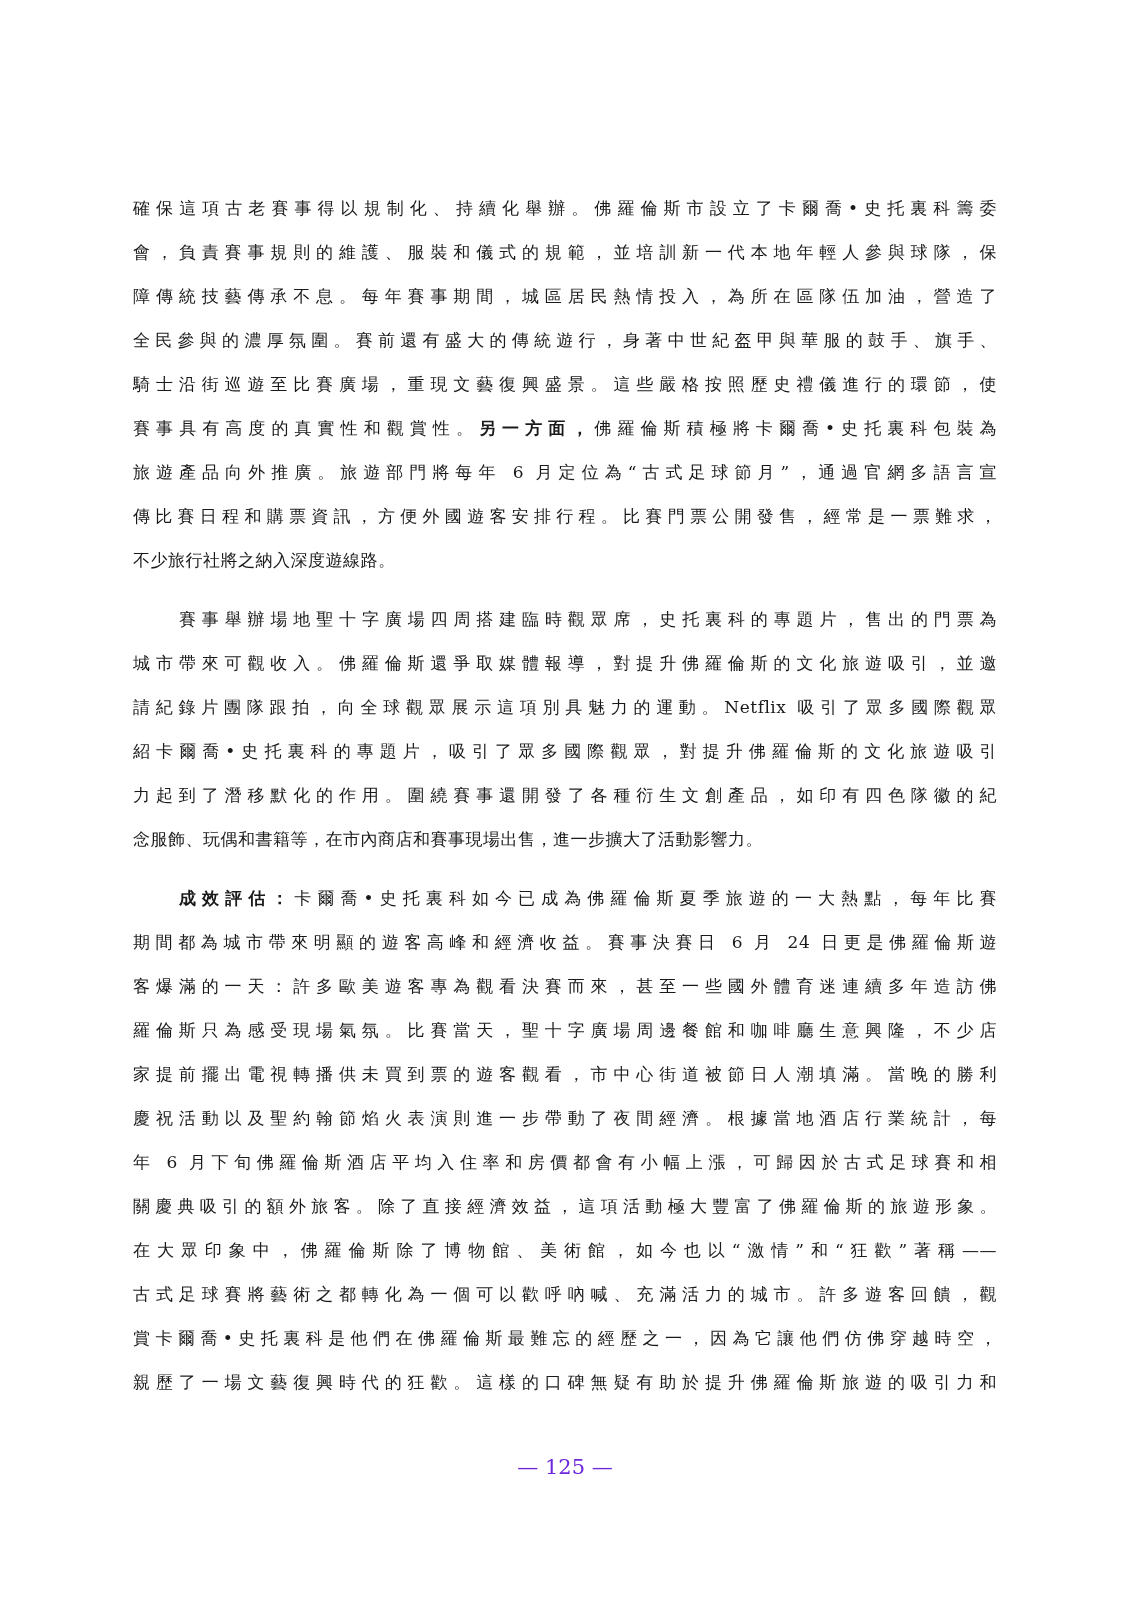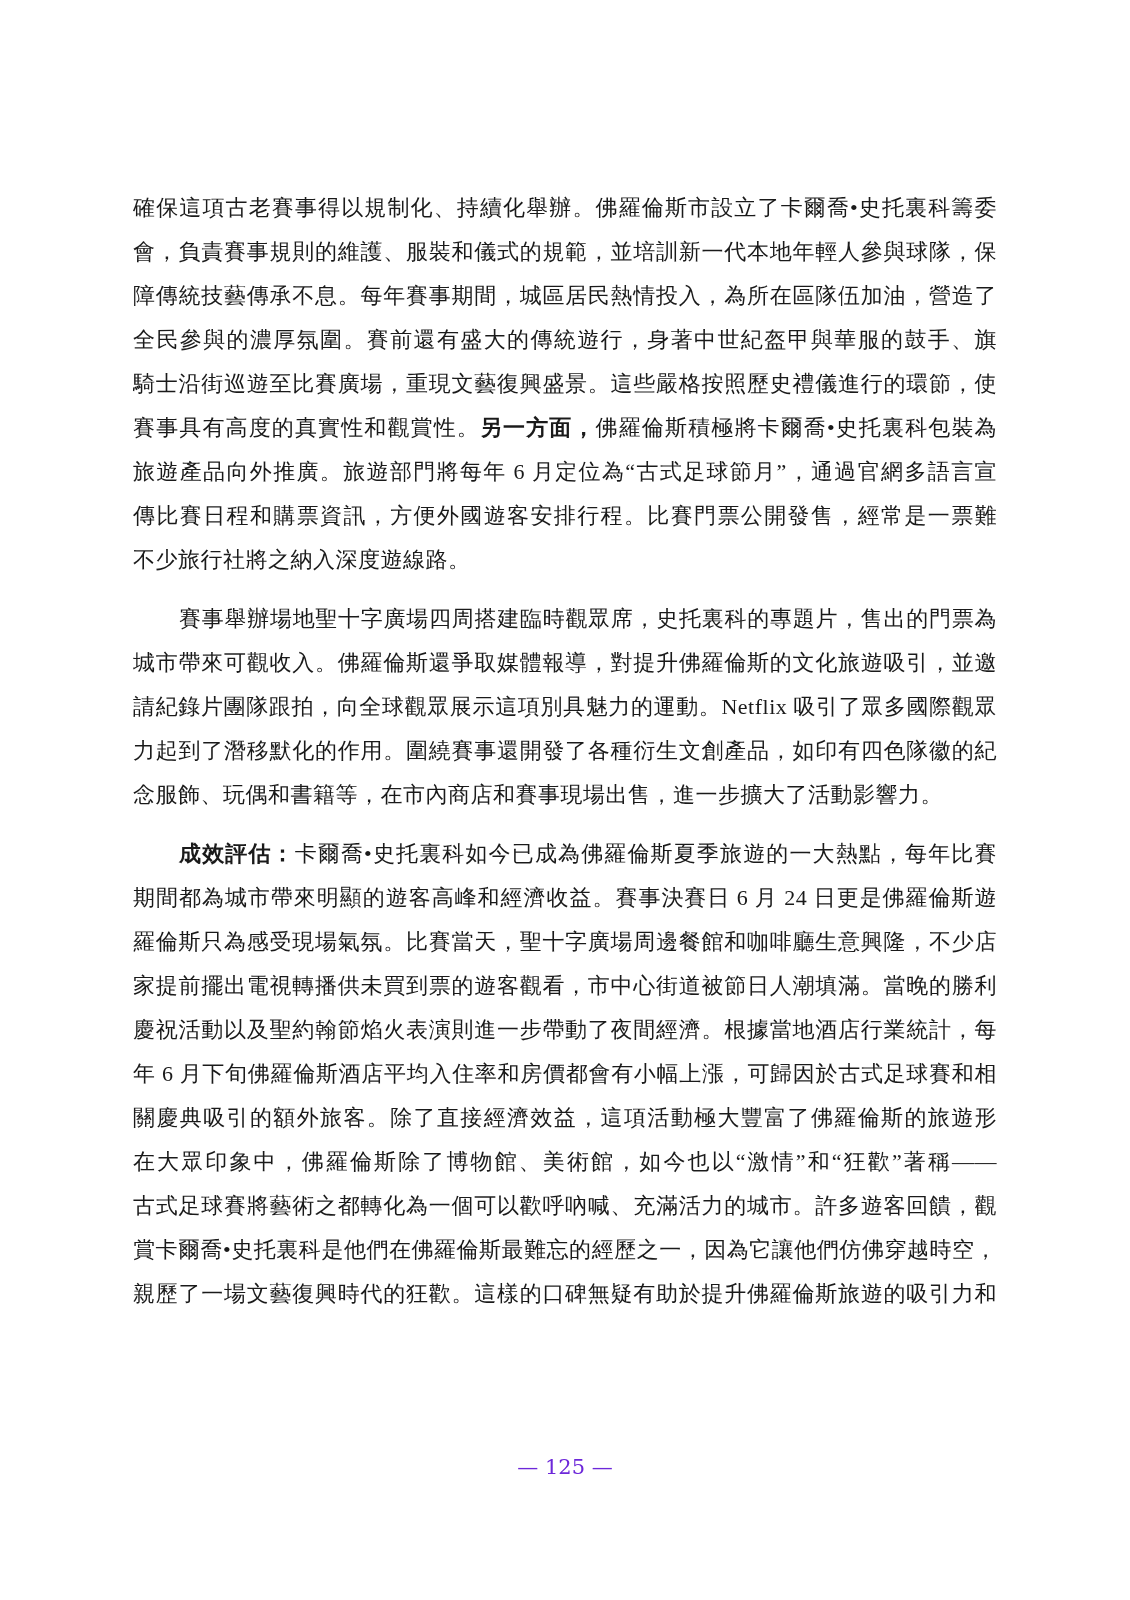--- a/index.html
+++ b/index.html
@@ -23,30 +23,29 @@
   }
   .content {
     position: absolute;
     left: 133px;
     top: 186px;
     width: 864px;
   }
   .para { margin: 0; padding: 0; }
   .para + .para { margin-top: 15px; }
   .line {
-    font-size: 22px;
+    font-size: 17px;
     line-height: 44px;
     height: 44px;
     text-align: justify;
     text-align-last: justify;
     text-justify: inter-ideograph;
     white-space: normal;
     overflow: hidden;
     letter-spacing: 0.5px;
-    font-family: Liberation Serif, serif;
   }
   .line.para-end {
     text-align: center;
     text-align-last: left;
   }
   .line.indented {
     text-indent: 46px;
   }
   .bold-lead { font-weight: bold; }
   .footer {
@@ -78,29 +77,31 @@
       </div>
       <div class="line">旅遊產品向外推廣。旅遊部門將每年 6 月定位為“古式足球節月”，通過官網多語言宣</div>
       <div class="line">傳比賽日程和購票資訊，方便外國遊客安排行程。比賽門票公開發售，經常是一票難求，</div>
       <div class="line para-end">不少旅行社將之納入深度遊線路。</div>
     </div>
 
     <div class="para">
       <div class="line indented">賽事舉辦場地聖十字廣場四周搭建臨時觀眾席，史托裏科的專題片，售出的門票為</div>
       <div class="line">城市帶來可觀收入。佛羅倫斯還爭取媒體報導，對提升佛羅倫斯的文化旅遊吸引，並邀</div>
       <div class="line">請紀錄片團隊跟拍，向全球觀眾展示這項別具魅力的運動。Netflix 吸引了眾多國際觀眾</div>
+      <div class="line">紹卡爾喬•史托裏科的專題片，吸引了眾多國際觀眾，對提升佛羅倫斯的文化旅遊吸引</div>
       <div class="line">力起到了潛移默化的作用。圍繞賽事還開發了各種衍生文創產品，如印有四色隊徽的紀</div>
       <div class="line para-end">念服飾、玩偶和書籍等，在市內商店和賽事現場出售，進一步擴大了活動影響力。</div>
     </div>
 
     <div class="para">
       <div class="line indented">
         <span class="bold-lead">成效評估：</span><span>卡爾喬•史托裏科如今已成為佛羅倫斯夏季旅遊的一大熱點，每年比賽</span>
       </div>
       <div class="line">期間都為城市帶來明顯的遊客高峰和經濟收益。賽事決賽日 6 月 24 日更是佛羅倫斯遊</div>
+      <div class="line">客爆滿的一天：許多歐美遊客專為觀看決賽而來，甚至一些國外體育迷連續多年造訪佛</div>
       <div class="line">羅倫斯只為感受現場氣氛。比賽當天，聖十字廣場周邊餐館和咖啡廳生意興隆，不少店</div>
       <div class="line">家提前擺出電視轉播供未買到票的遊客觀看，市中心街道被節日人潮填滿。當晚的勝利</div>
       <div class="line">慶祝活動以及聖約翰節焰火表演則進一步帶動了夜間經濟。根據當地酒店行業統計，每</div>
       <div class="line">年 6 月下旬佛羅倫斯酒店平均入住率和房價都會有小幅上漲，可歸因於古式足球賽和相</div>
       <div class="line">關慶典吸引的額外旅客。除了直接經濟效益，這項活動極大豐富了佛羅倫斯的旅遊形象。</div>
       <div class="line">在大眾印象中，佛羅倫斯除了博物館、美術館，如今也以“激情”和“狂歡”著稱——</div>
       <div class="line">古式足球賽將藝術之都轉化為一個可以歡呼吶喊、充滿活力的城市。許多遊客回饋，觀</div>
       <div class="line">賞卡爾喬•史托裏科是他們在佛羅倫斯最難忘的經歷之一，因為它讓他們仿佛穿越時空，</div>
       <div class="line">親歷了一場文藝復興時代的狂歡。這樣的口碑無疑有助於提升佛羅倫斯旅遊的吸引力和</div>
     </div>

